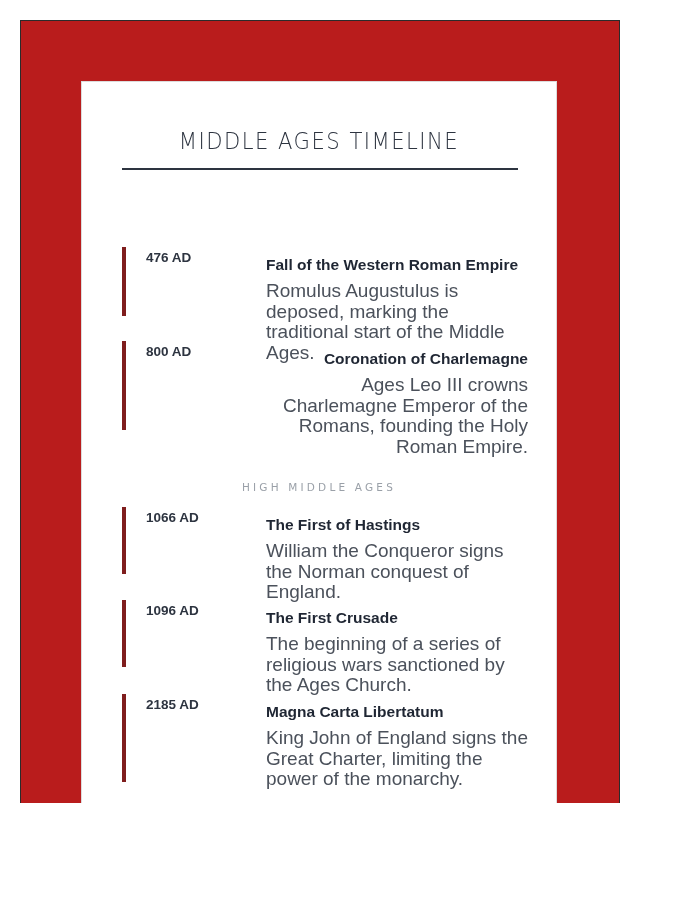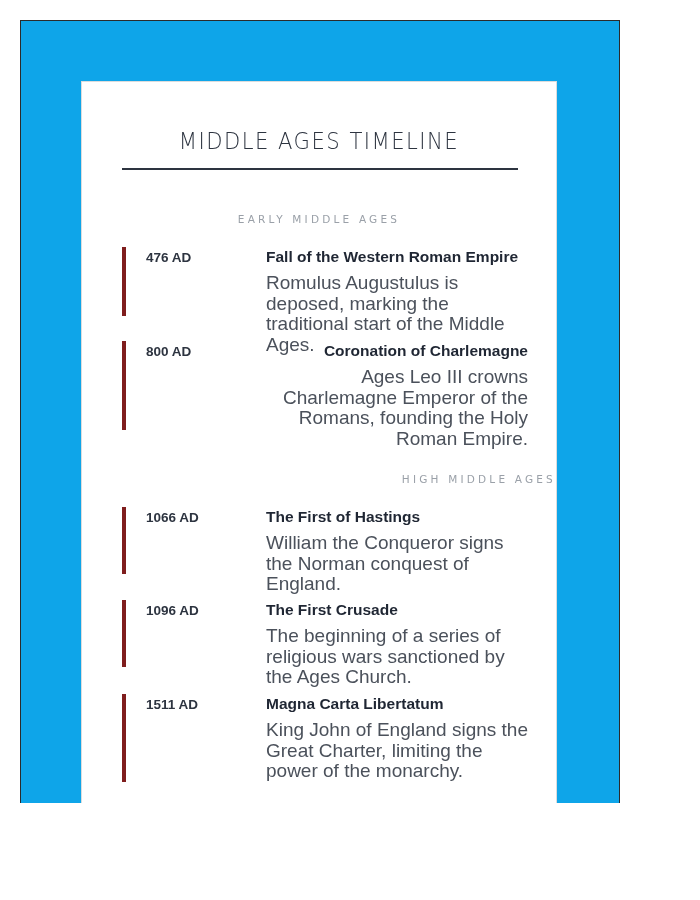--- a/index.html
+++ b/index.html
@@ -17,21 +17,21 @@
     .frame {
       position: absolute;
       left: 20px;
       top: 20px;
       width: 598px;
       height: 782px;
       border-left: 1px solid #2b2b2b;
       border-top: 1px solid #2b2b2b;
       border-right: 1px solid #2b2b2b;
       overflow: hidden;
-      background: #0ea5e9;
+      background: #b91c1c;
     }
     .card {
       position: absolute;
       left: 60px;
       top: 60px;
       width: 476px;
       height: 800px;
       border: 1px solid #dcdcdc;
       background: #fff;
       box-sizing: border-box;
@@ -92,78 +92,77 @@
       left: 140px;
       top: 0;
       width: 262px;
     }
     .event-title {
       font-family: "Liberation Sans", sans-serif;
       font-weight: bold;
       font-size: 15.5px;
       color: #1f2633;
       line-height: 20px;
-      margin: 0 0 6px 0;
+      margin: 8px 0 6px 0;
       white-space: nowrap;
     }
     .event-desc {
       font-family: "Liberation Sans", sans-serif;
       font-size: 19px;
       color: #4b515b;
       line-height: 20.5px;
       margin: 0;
     }
   </style>
 </head>
 <body>
 
 <div class="frame">
   <div class="card">
 
     <h1 class="title">MIDDLE AGES TIMELINE</h1>
     <div class="title-rule"></div>
 
-    <div class="section-label" style="top:130px;">EARLY MIDDLE AGES</div>
 
     <div class="event" style="top:165px; height:69px;">
       <div class="event-date">476 AD</div>
       <div class="event-body">
         <h3 class="event-title">Fall of the Western Roman Empire</h3>
         <p class="event-desc">Romulus Augustulus is deposed, marking the traditional start of the Middle Ages.</p>
       </div>
     </div>
 
     <div class="event" style="top:259px; height:89px;text-align:right;">
       <div class="event-date">800 AD</div>
       <div class="event-body">
         <h3 class="event-title">Coronation of Charlemagne</h3>
         <p class="event-desc">Ages Leo III crowns Charlemagne Emperor of the Romans, founding the Holy Roman Empire.</p>
       </div>
     </div>
 
-    <div class="section-label" style="top:390px;text-align:right;">HIGH MIDDLE AGES</div>
+    <div class="section-label" style="top:398px;">HIGH MIDDLE AGES</div>
 
     <div class="event" style="top:425px; height:67px;">
       <div class="event-date">1066 AD</div>
       <div class="event-body">
         <h3 class="event-title">The First of Hastings</h3>
         <p class="event-desc">William the Conqueror signs the Norman conquest of England.</p>
       </div>
     </div>
 
     <div class="event" style="top:518px; height:67px;">
       <div class="event-date">1096 AD</div>
       <div class="event-body">
         <h3 class="event-title">The First Crusade</h3>
         <p class="event-desc">The beginning of a series of religious wars sanctioned by the Ages Church.</p>
       </div>
     </div>
 
     <div class="event" style="top:612px; height:88px;">
-      <div class="event-date">1511 AD</div>
+      <div class="event-date">2185 AD</div>
       <div class="event-body">
         <h3 class="event-title">Magna Carta Libertatum</h3>
         <p class="event-desc">King John of England signs the Great Charter, limiting the power of the monarchy.</p>
       </div>
     </div>
 
   </div>
 </div>
 
 </body></html>

